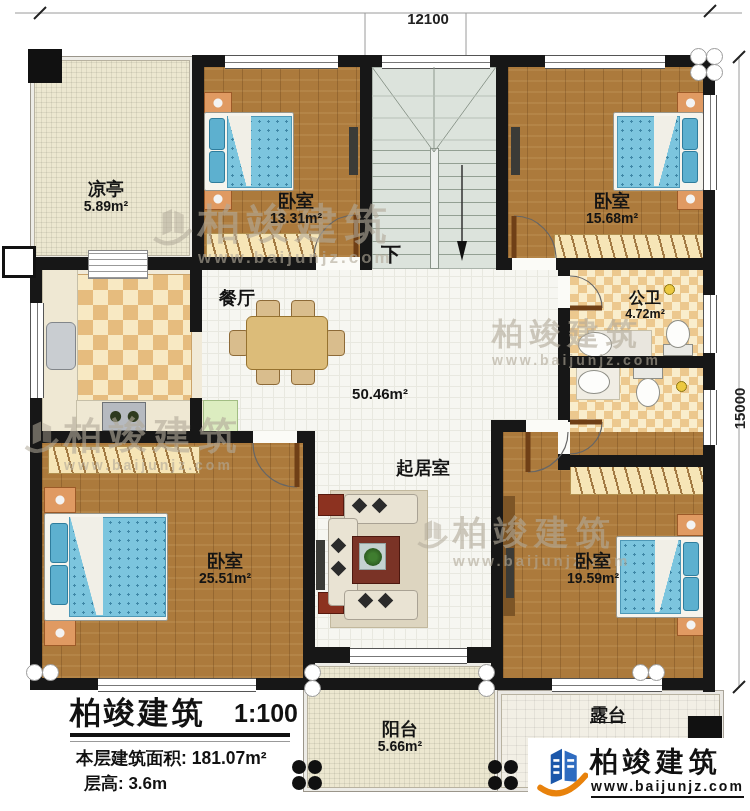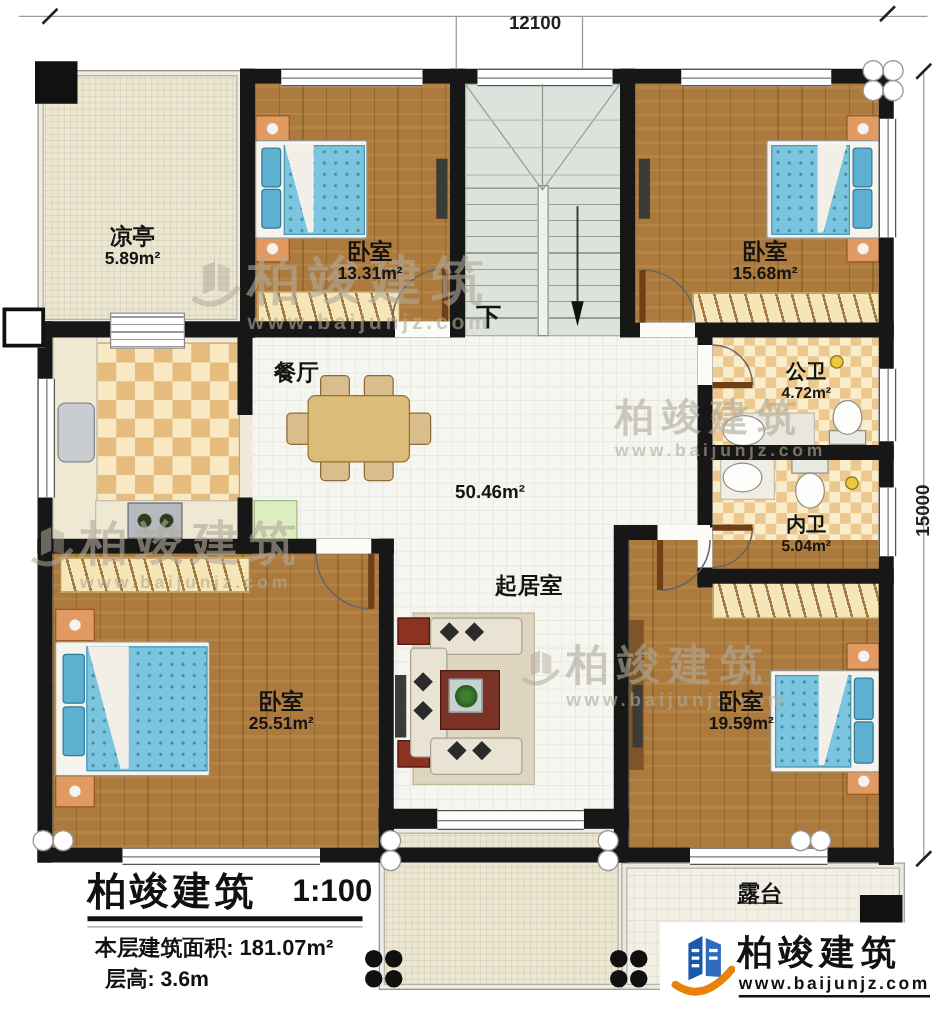--- a/index.html
+++ b/index.html
@@ -312,37 +312,37 @@
     <div class="nm">卧室</div>
     <div class="ar">15.68m²</div>
   </div>
   <div class="lbl" style="left:192px;top:288px;width:90px;">
     <div class="nm">餐厅</div>
   </div>
   <div class="lbl sm" style="left:585px;top:289px;width:120px;">
     <div class="nm">公卫</div>
     <div class="ar">4.72m²</div>
   </div>
-  <div class="lbl sm" style="left:585px;top:412px;width:120px;">
-    <div class="nm">内卫</div>
-    <div class="ar">5.04m²</div>
-  </div>
-  <div class="lbl" style="left:348px;top:386px;width:88px;">
+  <div class="lbl" style="left:336px;top:386px;width:88px;">
     <div class="ar" style="font-size:15px;">50.46m²</div>
   </div>
   <div class="lbl" style="left:375px;top:458px;width:96px;">
     <div class="nm">起居室</div>
   </div>
   <div class="lbl" style="left:165px;top:551px;width:120px;">
     <div class="nm">卧室</div>
     <div class="ar">25.51m²</div>
   </div>
   <div class="lbl" style="left:533px;top:551px;width:120px;">
     <div class="nm">卧室</div>
     <div class="ar">19.59m²</div>
+  </div>
+  <div class="lbl" style="left:340px;top:719px;width:120px;">
+    <div class="nm">阳台</div>
+    <div class="ar">5.66m²</div>
   </div>
   <div class="lbl" style="left:568px;top:705px;width:80px;text-decoration:underline;">
     <div class="nm">露台</div>
   </div>
   <div class="lbl" style="left:376px;top:243px;width:30px;">
     <div class="nm" style="font-size:20px;">下</div>
   </div>
 
   <div class="dim" style="left:396px;top:10px;width:64px;">12100</div>
   <div class="dim" style="left:704px;top:400px;width:70px;transform:rotate(-90deg);">15000</div>

